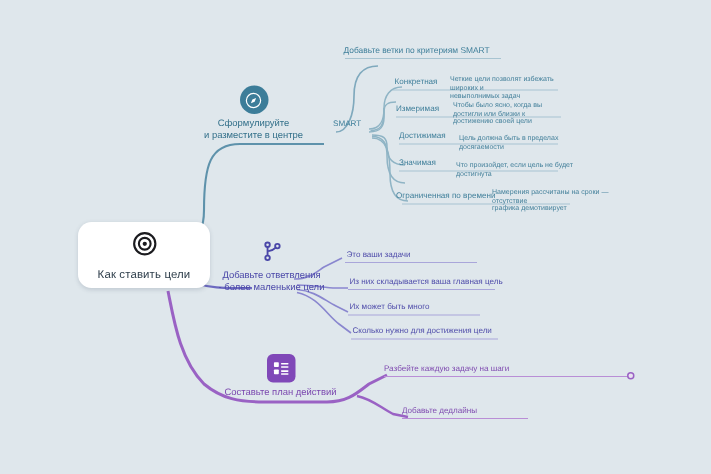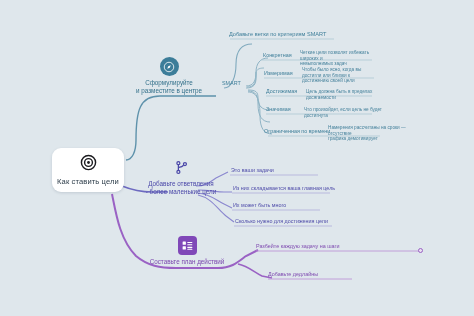--- a/index.html
+++ b/index.html
@@ -10,21 +10,21 @@
     overflow:hidden;
     position:relative;
   }
   #canvas{position:absolute;inset:0;width:474px;height:316px;}
   svg.links{position:absolute;left:0;top:0;width:474px;height:316px;pointer-events:none;}
 
   .node{position:absolute;}
 
   
   .central{
-    left:52px;top:148px;width:72px;height:44px;
+    left:52px;top:148px;width:88px;height:44px;
     background:#ffffff;border-radius:9px;
     box-shadow:0 1px 3px rgba(60,80,100,.18);
     display:flex;flex-direction:column;align-items:center;justify-content:center;
     gap:2px;
   }
   .central .clabel{
     font-size:7.6px;color:#2d3d4a;letter-spacing:.1px;white-space:nowrap;
   }
   .bullseye{width:17px;height:17px;}
 

